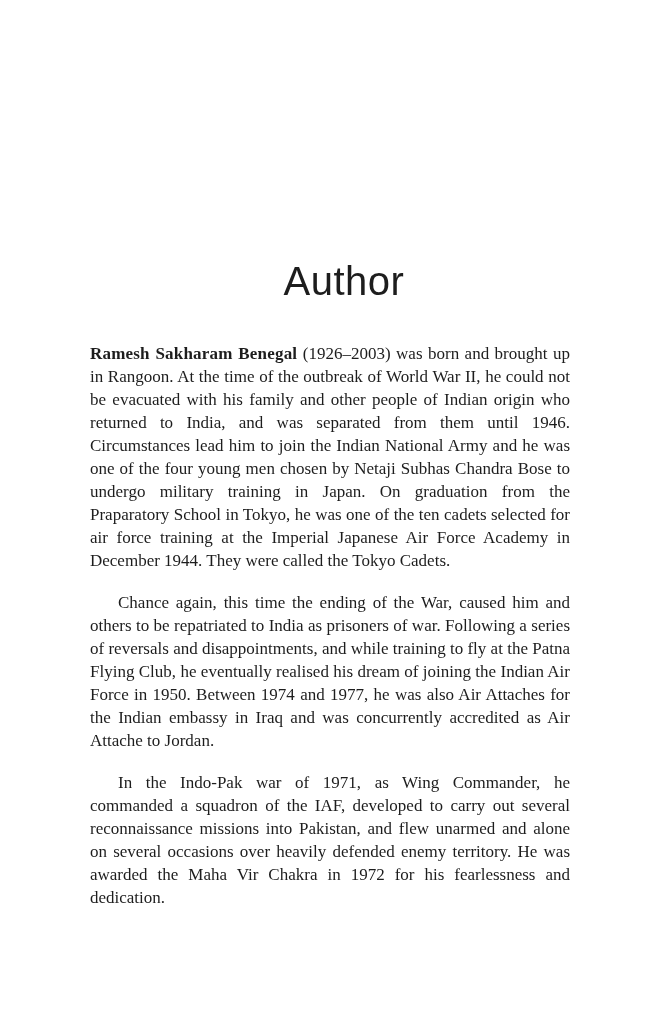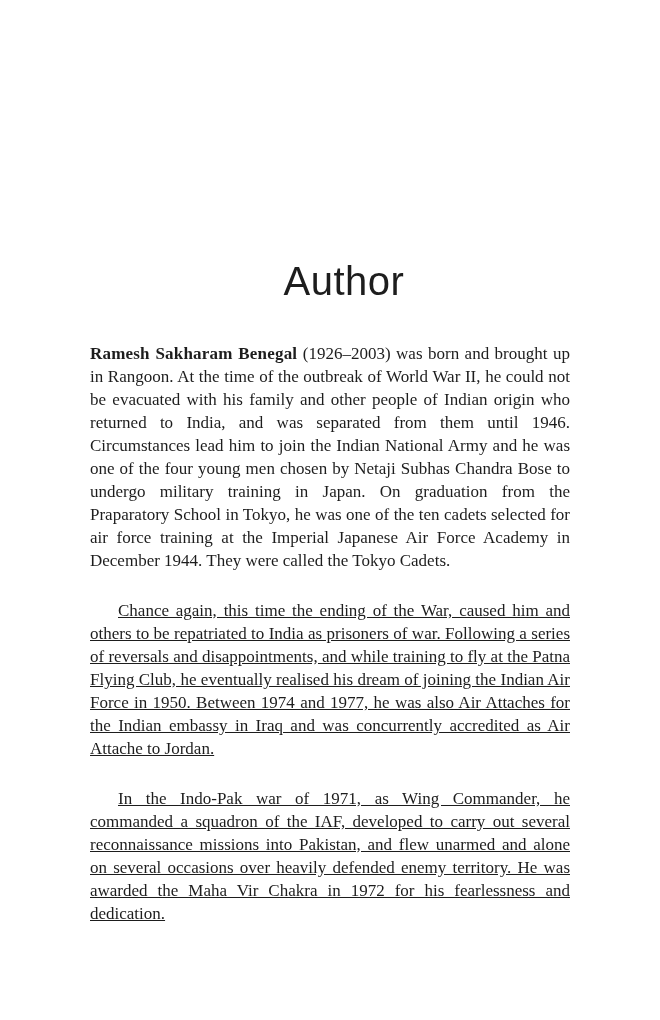--- a/index.html
+++ b/index.html
@@ -32,22 +32,21 @@
   }
   .body-text p {
     margin: 0 90px;
     width: 480px;
     font-size: 17px;
     line-height: 23px;
     text-align: justify;
     color: var(--ink, #1d1d1d);
   }
   .body-text p + p {
-    margin-top: 27px;
-    text-decoration: underline;
+    margin-top: 19px;
   }
   .body-text p.indent {
     text-indent: 28px;
   }
   .body-text strong {
     font-weight: bold;
     letter-spacing: 0.2px;
     margin-top: 32px;
   }
 </style>

